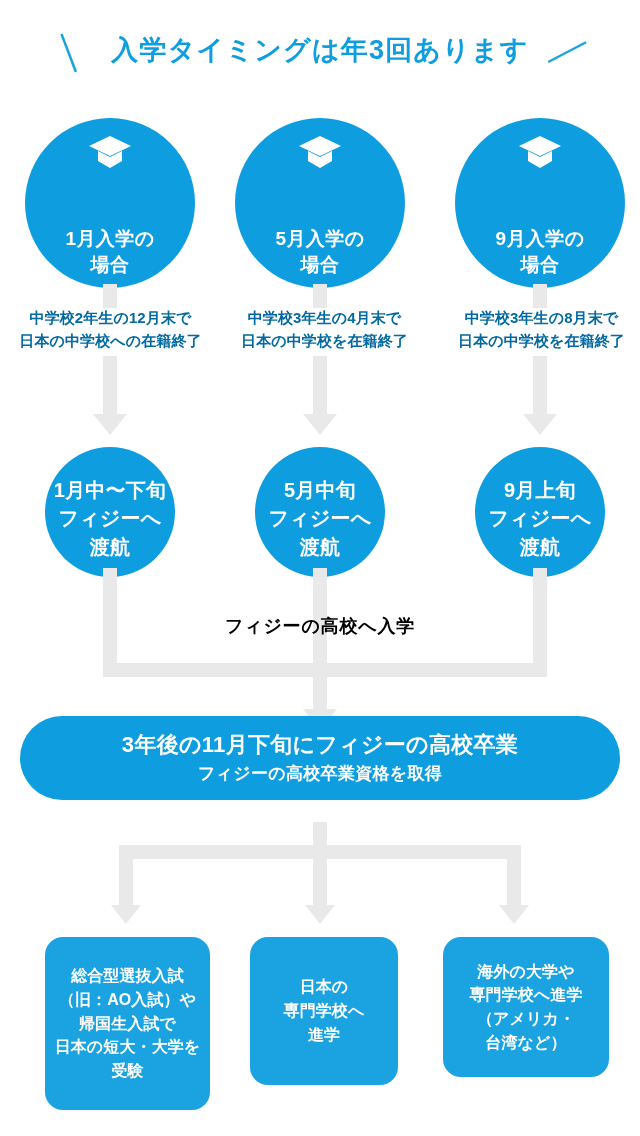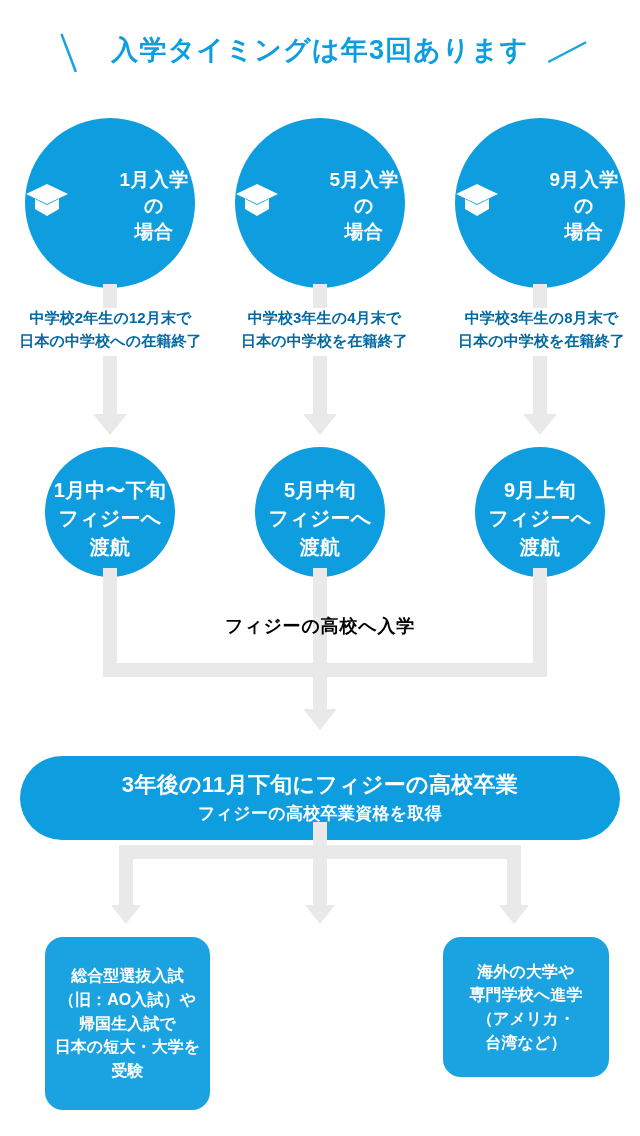--- a/index.html
+++ b/index.html
@@ -77,21 +77,21 @@
     border-top-width: 19px;
   }
 
   
   .circle {
     position: absolute;
     border-radius: 50%;
     background: #0e9ee0;
     color: #fff;
     display: flex;
-    flex-direction: row;
+    flex-direction: column;
     align-items: center;
     justify-content: center;
     text-align: center;
     gap: 44px;
   }
   .circle-top {
     width: 170px;
     height: 170px;
     padding-top: 6px;
   }
@@ -136,21 +136,21 @@
     font-size: 18px;
     font-weight: bold;
     color: #000000;
     letter-spacing: 0.8px;
   }
 
   
   .banner {
     position: absolute;
     left: 20px;
-    top: 756px;
+    top: 716px;
     width: 600px;
     height: 84px;
     border-radius: 42px;
     background: #0e9ee0;
     color: #fff;
     display: flex;
     flex-direction: column;
     align-items: center;
     justify-content: center;
     text-align: center;
@@ -280,18 +280,21 @@
   <div class="gray-v" style="left:313px; top:859px; width:14px; height:52px;"></div>
   <div class="gray-head small" style="left:305px; top:905px;"></div>
 
   <div class="gray-v" style="left:507px; top:859px; width:14px; height:52px;"></div>
   <div class="gray-head small" style="left:499px; top:905px;"></div>
 
   <div class="box" style="left:45px; top:937px; width:165px; height:173px;">
     <span class="label">総合型選抜入試<br>（旧：AO入試）や<br>帰国生入試で<br>日本の短大・大学を<br>受験</span>
   </div>
 
+  <div class="box" style="left:250px; top:937px; width:148px; height:148px;">
+    <span class="label">日本の<br>専門学校へ<br>進学</span>
+  </div>
 
   <div class="box" style="left:443px; top:937px; width:166px; height:140px;">
     <span class="label">海外の大学や<br>専門学校へ進学<br>（アメリカ・<br>台湾など）</span>
   </div>
 
 </div>
 
 </body></html>

